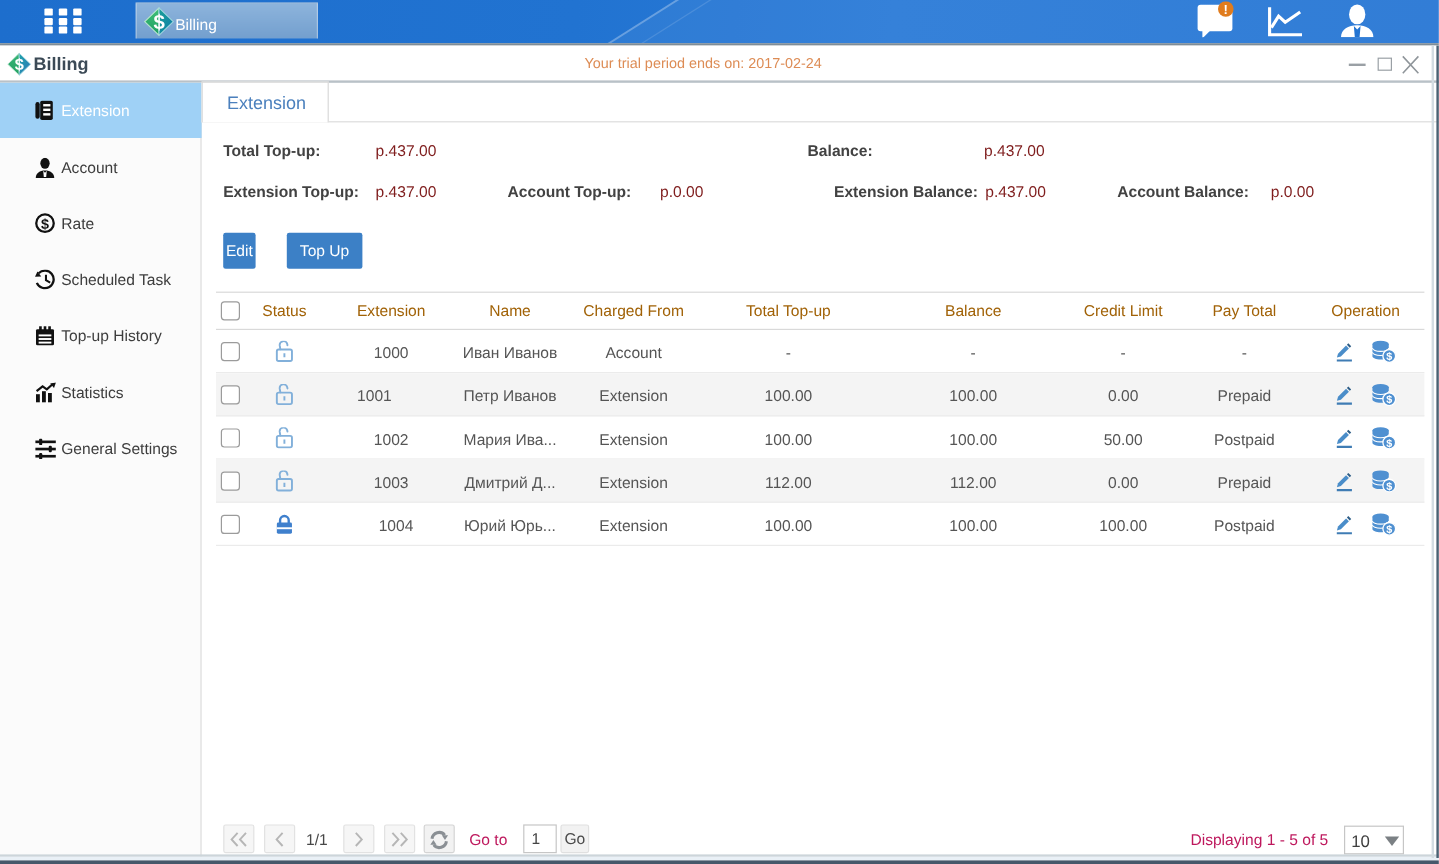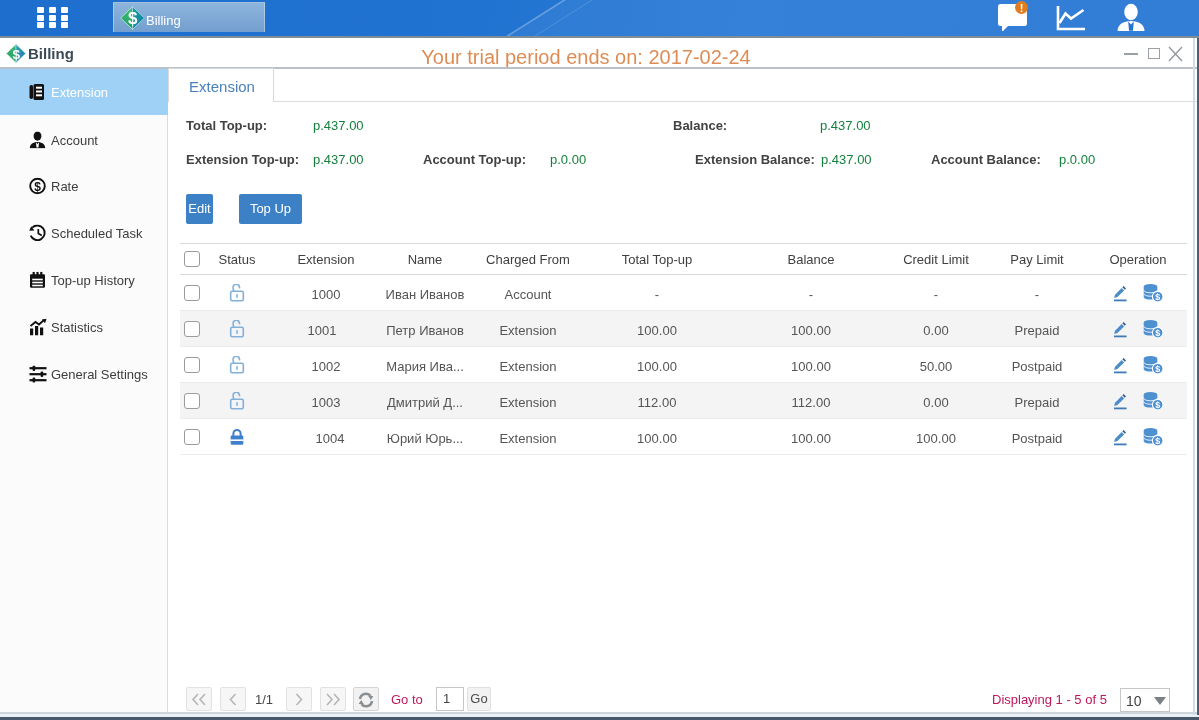--- a/index.html
+++ b/index.html
@@ -17,42 +17,42 @@
 #gridicon b { position:absolute; width:7px; height:6px; background:#fff; border-radius:1px; }
 
 #tasktab { position:absolute; left:113px; top:2px; width:152px; height:30px;
   background:linear-gradient(#8db4dc,#739fce);
   border:1px solid rgba(255,255,255,0.35); border-bottom:none; }
 #tasktab span { position:absolute; left:32px; top:10px; color:#fff; font-size:13px; }
 
 #titlebar { position:absolute; left:0; top:38px; width:1199px; height:29px; background:#fff; }
 #titleborder { position:absolute; left:0; top:67px; width:1199px; height:1.5px; background:#b9c1c7; }
 #apptitle { position:absolute; left:28px; top:45px; font-size:15px; font-weight:bold; color:#3c4a56; }
-#trial { position:absolute; left:0; top:46px; width:1172px; text-align:center; font-size:20px; color:#dd8c55; }
+#trial { position:absolute; left:0; top:46px; width:1172px; text-align:center; font-size:12px; color:#dd8c55; }
 .wctl { position:absolute; top:47px; color:#9aa0a5; }
 
 #sidebar { position:absolute; left:0; top:68.5px; width:168px; height:645px;
   background:#fbfbfb; border-right:1px solid #dcdcdc; }
 .mitem { position:absolute; left:0; width:168px; height:46px; font-size:13px; color:#3d3d3d; }
 .mitem .txt { position:absolute; left:51px; top:50%; transform:translateY(-50%); }
 .mitem .ic  { position:absolute; left:29px; top:50%; transform:translateY(-50%); width:17px; height:17px; }
 #sel { background:#9fd1f6; color:#fff; }
 
 #tabbar-border { position:absolute; left:168px; top:101px; width:1031px; height:1px; background:#dcdcdc; }
 #tab { position:absolute; left:168px; top:68px; width:106px; height:34px; background:#fff;
   border:1px solid #d9d9d9; border-bottom:none; }
 #tab span { position:absolute; left:0; width:106px; top:9px; text-align:center; font-size:15px; color:#4b80bd; }
 .slabel { position:absolute; font-size:13px; font-weight:bold; color:#424242; }
-.sval { position:absolute; font-size:13px; color:#15803d; }
+.sval { position:absolute; font-size:13px; color:#7f1d1d; }
 .btn { position:absolute; top:194px; height:30px; background:#3c80c6; color:#fff;
   font-size:13px; border-radius:2px; text-align:center; line-height:30px; }
 
 #thead { position:absolute; left:180px; top:243px; width:1007px; height:32px;
   border-top:1px solid #d9d9d9; border-bottom:1px solid #d9d9d9; background:#fff; }
-.hcell { position:absolute; top:50%; transform:translate(-50%,-50%); font-size:13px; color:#404040; white-space:nowrap; }
+.hcell { position:absolute; top:50%; transform:translate(-50%,-50%); font-size:13px; color:#a16207; white-space:nowrap; }
 .trow { position:absolute; left:180px; width:1007px; height:36px; border-bottom:1px solid #ebebeb; }
 .trow.alt { background:#f4f4f4; }
 .tcell { position:absolute; top:50%; transform:translate(-50%,-50%); font-size:13px; color:#555; white-space:nowrap; }
 .cb { position:absolute; left:4px; top:50%; transform:translateY(-50%); width:16px; height:16px;
   border:1px solid #9b9b9b; border-radius:3px; background:#fff; }
 
 .pbtn { position:absolute; top:687px; width:26px; height:24px; background:#f6f6f6;
   border:1px solid #e2e2e2; border-radius:2px; text-align:center; }
 .pbtn svg { display:block; margin:5px auto 0; }
 .ftxt { position:absolute; font-size:13px; color:#be185d; }
@@ -240,21 +240,21 @@
 
 <div id="thead">
   <span class="cb" style="top:50%;"></span>
   <span class="hcell" style="left:57px;">Status</span>
   <span class="hcell" style="left:146px;">Extension</span>
   <span class="hcell" style="left:245px;">Name</span>
   <span class="hcell" style="left:348px;">Charged From</span>
   <span class="hcell" style="left:477px;">Total Top-up</span>
   <span class="hcell" style="left:631px;">Balance</span>
   <span class="hcell" style="left:756px;">Credit Limit</span>
-  <span class="hcell" style="left:857px;">Pay Limit</span>
+  <span class="hcell" style="left:857px;">Pay Total</span>
   <span class="hcell" style="left:958px;">Operation</span>
 </div>
 <div id="tbody">
     <div class="trow" style="top:275px;">
       <span class="cb"></span>
       <span class="tcell" style="left:57px;">
         <svg width="16" height="18" viewBox="0 0 16 18" style="display:block">
           <rect x="1.7" y="7.2" width="12.6" height="9.6" rx="1.5" fill="none" stroke="#82b0da" stroke-width="1.6"></rect>
           <line x1="8" y1="10.3" x2="8" y2="13.8" stroke="#82b0da" stroke-width="1.6"></line>
           <path d="M4.6 7 L4.1 3.9 a3.2 3.2 0 0 1 6.3 -1.1 l0.15 0.9" fill="none" stroke="#82b0da" stroke-width="1.6" stroke-linecap="round"></path>
@@ -287,21 +287,21 @@
     </div>
     <div class="trow alt" style="top:311px;">
       <span class="cb"></span>
       <span class="tcell" style="left:57px;">
         <svg width="16" height="18" viewBox="0 0 16 18" style="display:block">
           <rect x="1.7" y="7.2" width="12.6" height="9.6" rx="1.5" fill="none" stroke="#82b0da" stroke-width="1.6"></rect>
           <line x1="8" y1="10.3" x2="8" y2="13.8" stroke="#82b0da" stroke-width="1.6"></line>
           <path d="M4.6 7 L4.1 3.9 a3.2 3.2 0 0 1 6.3 -1.1 l0.15 0.9" fill="none" stroke="#82b0da" stroke-width="1.6" stroke-linecap="round"></path>
         </svg>
       </span>
-      <span class="tcell" style="left:142px; top:calc(50% + 1.5px);">1001</span>
+      <span class="tcell" style="left:132px; top:calc(50% + 1.5px);">1001</span>
       <span class="tcell" style="left:245px; top:calc(50% + 1.5px);">Петр Иванов</span>
       <span class="tcell" style="left:348px; top:calc(50% + 1.5px);">Extension</span>
       <span class="tcell" style="left:477px; top:calc(50% + 1.5px);">100.00</span>
       <span class="tcell" style="left:631px; top:calc(50% + 1.5px);">100.00</span>
       <span class="tcell" style="left:756px; top:calc(50% + 1.5px);">0.00</span>
       <span class="tcell" style="left:857px; top:calc(50% + 1.5px);">Prepaid</span>
       <span class="tcell" style="left:940px;">
         <svg width="18" height="18" viewBox="0 0 18 18" style="display:block">
           <path d="M3.1 14 L4 10.7 L10.7 4 L13.1 6.4 L6.4 13.1 L3.1 14 Z" fill="#4a8dc9"></path>
           <path d="M11.4 3.3 L12.6 2.1 L15 4.5 L13.8 5.7 Z" fill="#2e5d86"></path>

